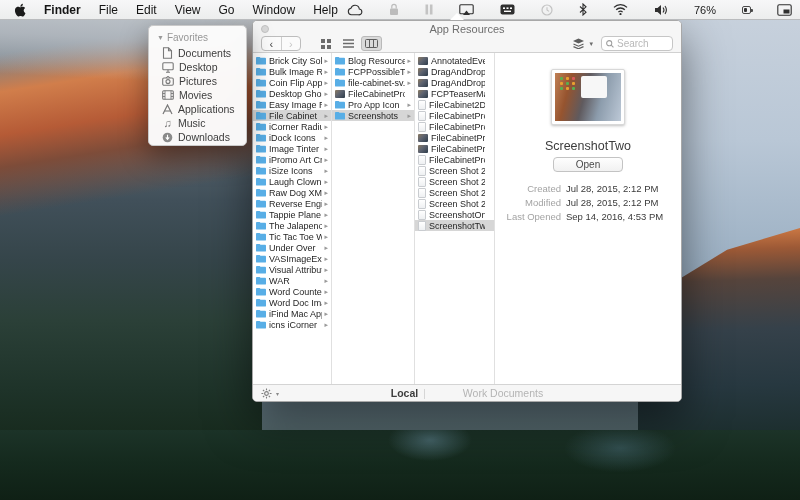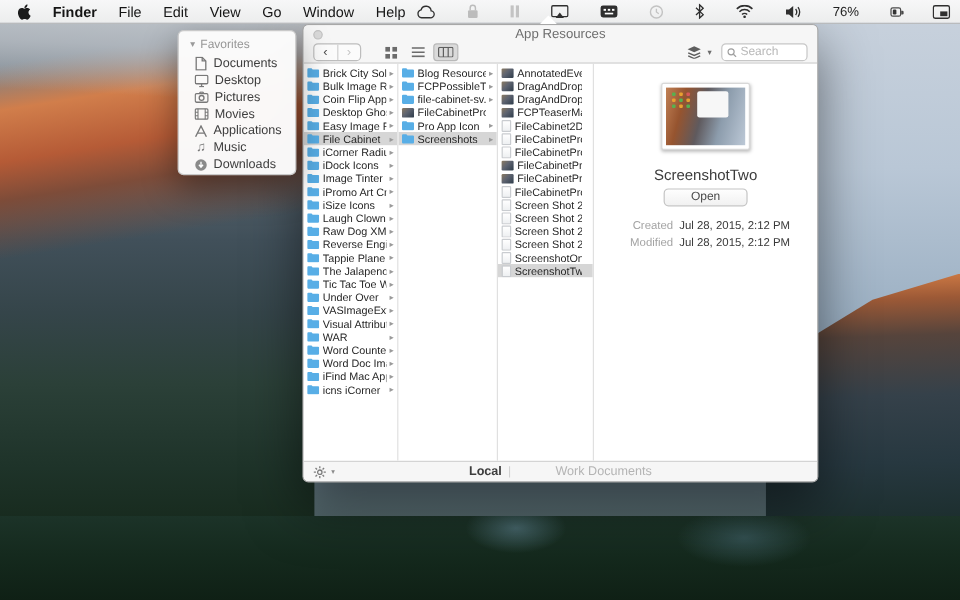--- a/index.html
+++ b/index.html
@@ -764,20 +764,24 @@
         <div class="pv-open">Open</div>
         <div class="pv-meta">
           <div class="meta-row">
             <span class="meta-label">Created</span>
             <span class="meta-value">Jul 28, 2015, 2:12 PM</span>
           </div>
           <div class="meta-row">
             <span class="meta-label">Modified</span>
             <span class="meta-value">Jul 28, 2015, 2:12 PM</span>
           </div>
+          <div class="meta-row">
+            <span class="meta-label">Last Opened</span>
+            <span class="meta-value">Sep 14, 2016, 4:53 PM</span>
+          </div>
         </div>
       </div>
     </div>
 
     <div id="statusbar">
       <div class="gearctl">
         <svg width="11" height="11" viewBox="0 0 12 12">
             <circle cx="6" cy="6" r="2" fill="none" stroke="#7d7d7d" stroke-width="1.2"></circle>
             <g stroke="#7d7d7d" stroke-width="1.2">
               <path d="M6 .5v2M6 9.5v2M.5 6h2M9.5 6h2M2.1 2.1l1.4 1.4M8.5 8.5l1.4 1.4M9.9 2.1 8.5 3.5M3.5 8.5 2.1 9.9"></path>

